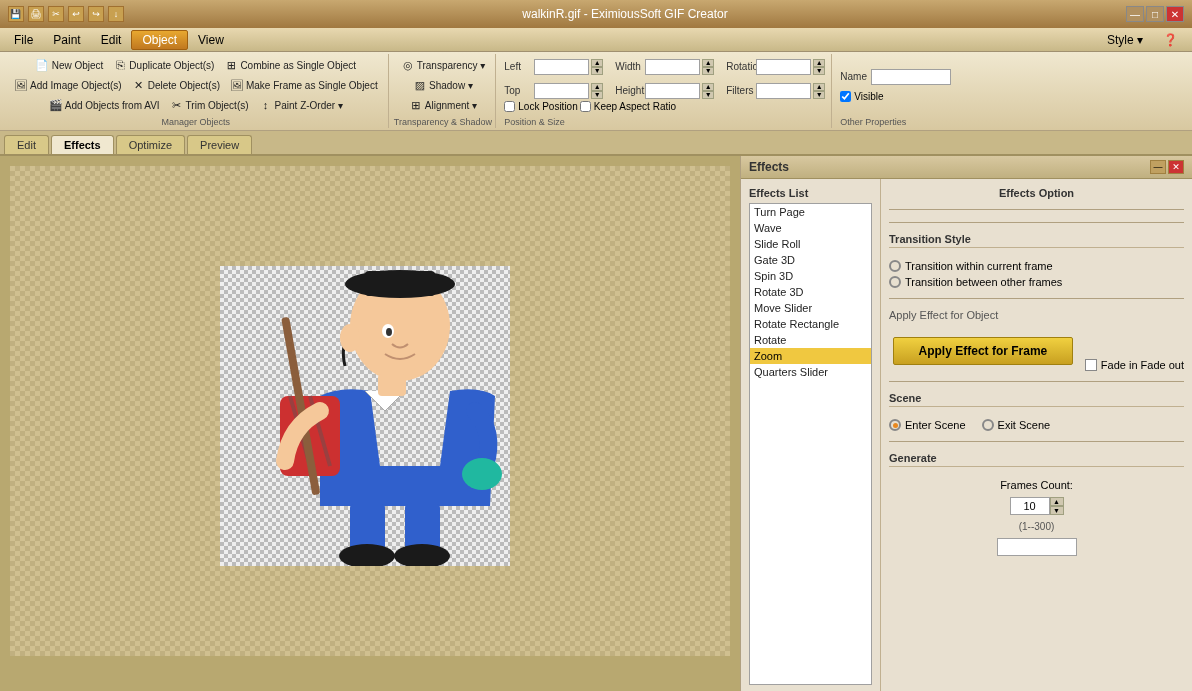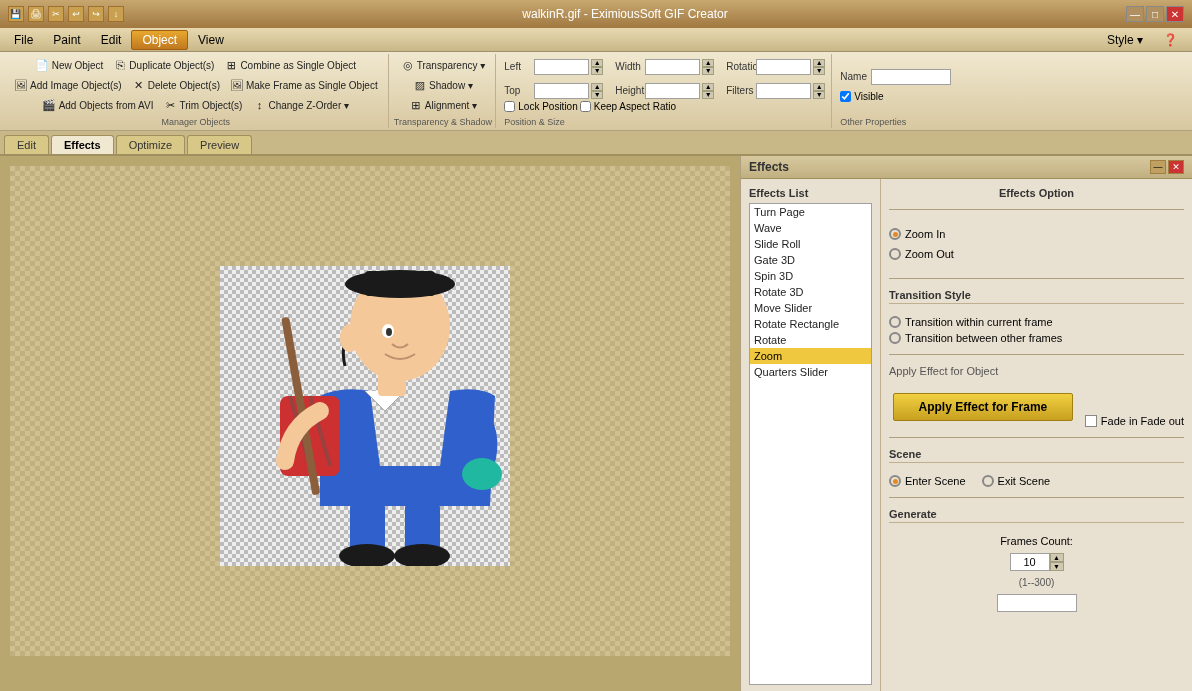--- a/index.html
+++ b/index.html
@@ -336,21 +336,21 @@
       <div class="tb-btn-item">
         <span class="tb-icon">🎬</span>
         <span class="label">Add Objects from AVI</span>
       </div>
       <div class="tb-btn-item">
         <span class="tb-icon">✂</span>
         <span class="label">Trim Object(s)</span>
       </div>
       <div class="tb-btn-item">
         <span class="tb-icon">↕</span>
-        <span class="label">Change Z-Order ▾</span>
+        <span class="label">Paint Z-Order ▾</span>
       </div>
     </div>
     <span class="toolbar-group-label">Manager Objects</span>
   </div>
 
   <div class="toolbar-group" style="padding-bottom:14px; min-width:100px;">
     <div class="tb-row">
       <div class="tb-btn-item">
         <span class="tb-icon">◎</span>
         <span class="label">Transparency ▾</span>
@@ -534,30 +534,20 @@
           <div class="effects-list-item">Rotate</div>
           <div class="effects-list-item selected">Zoom</div>
           <div class="effects-list-item">Quarters Slider</div>
         </div>
       </div>
 
       <div class="effects-options-col">
         <div class="effects-opt-title">Effects Option</div>
         <div class="separator"></div>
 
-        <div style="padding: 8px 0;">
-          <div class="radio-item" style="margin-bottom:8px;">
-            <div class="radio-dot checked"></div>
-            <span>Zoom In</span>
-          </div>
-          <div class="radio-item">
-            <div class="radio-dot"></div>
-            <span>Zoom Out</span>
-          </div>
-        </div>
 
         <div class="separator"></div>
 
         <div class="section-title">Transition Style</div>
         <div class="transition-group">
           <div class="radio-item">
             <div class="radio-dot"></div>
             <span>Transition within current frame</span>
           </div>
           <div class="radio-item">

